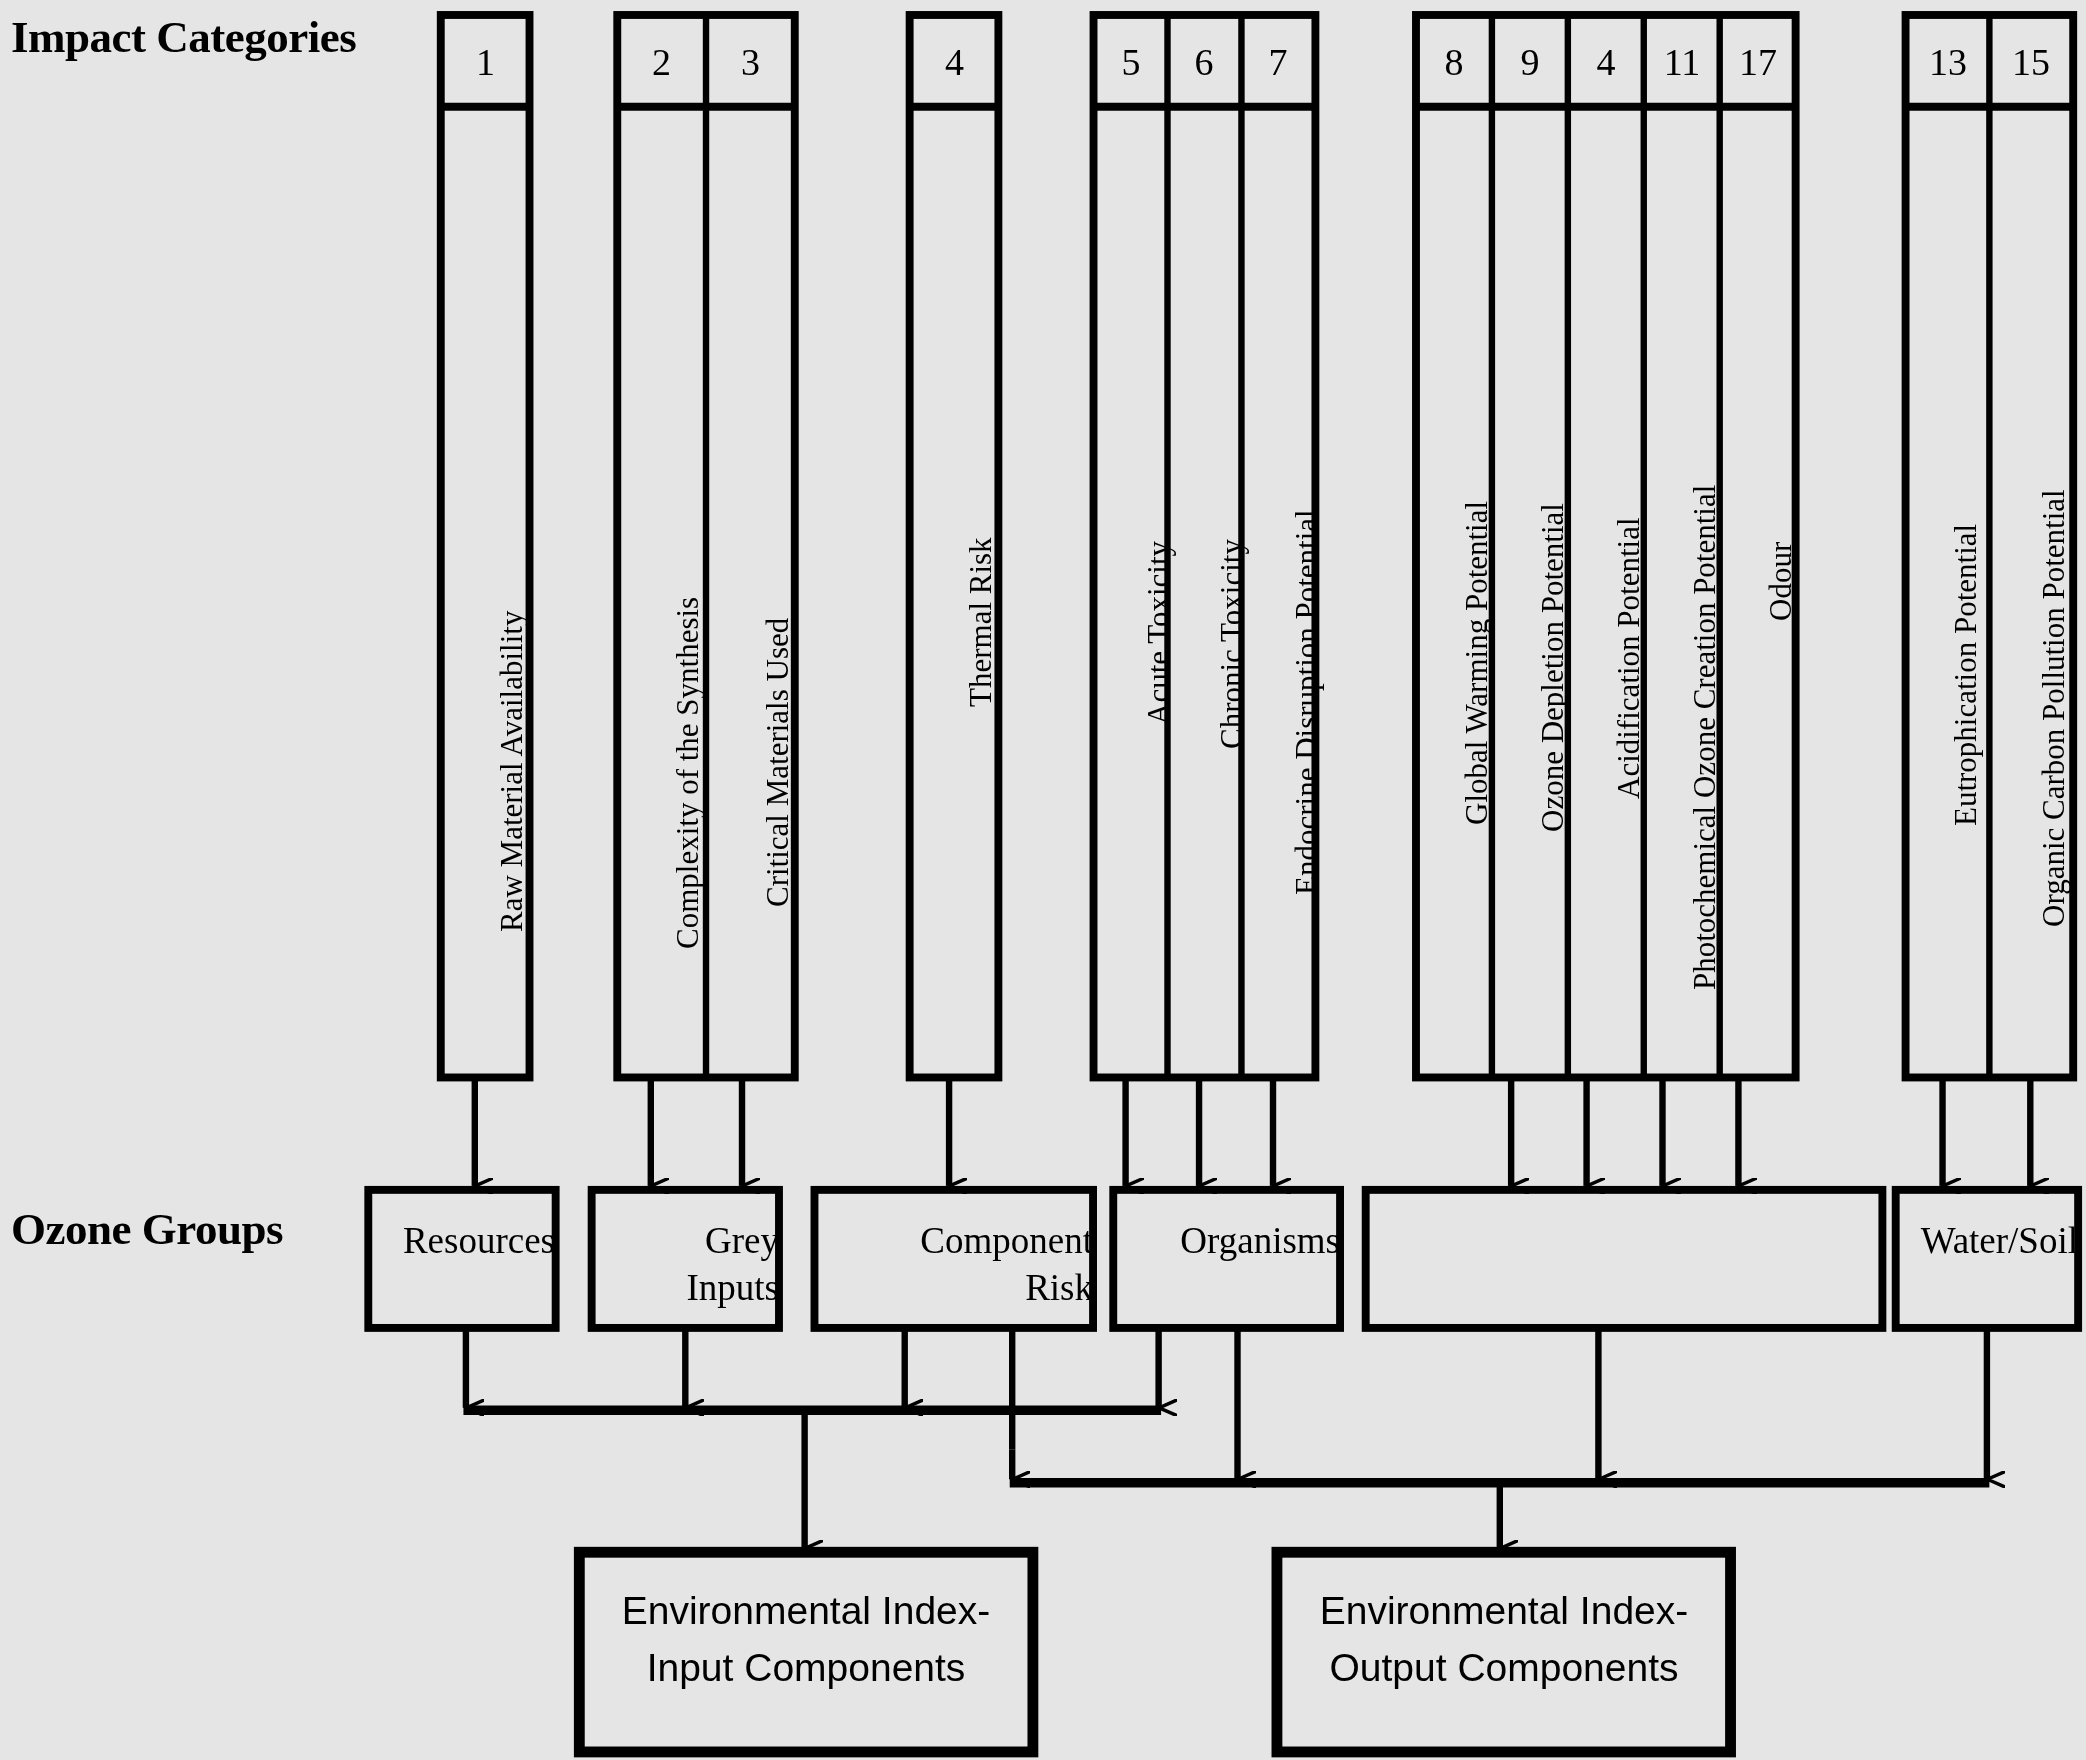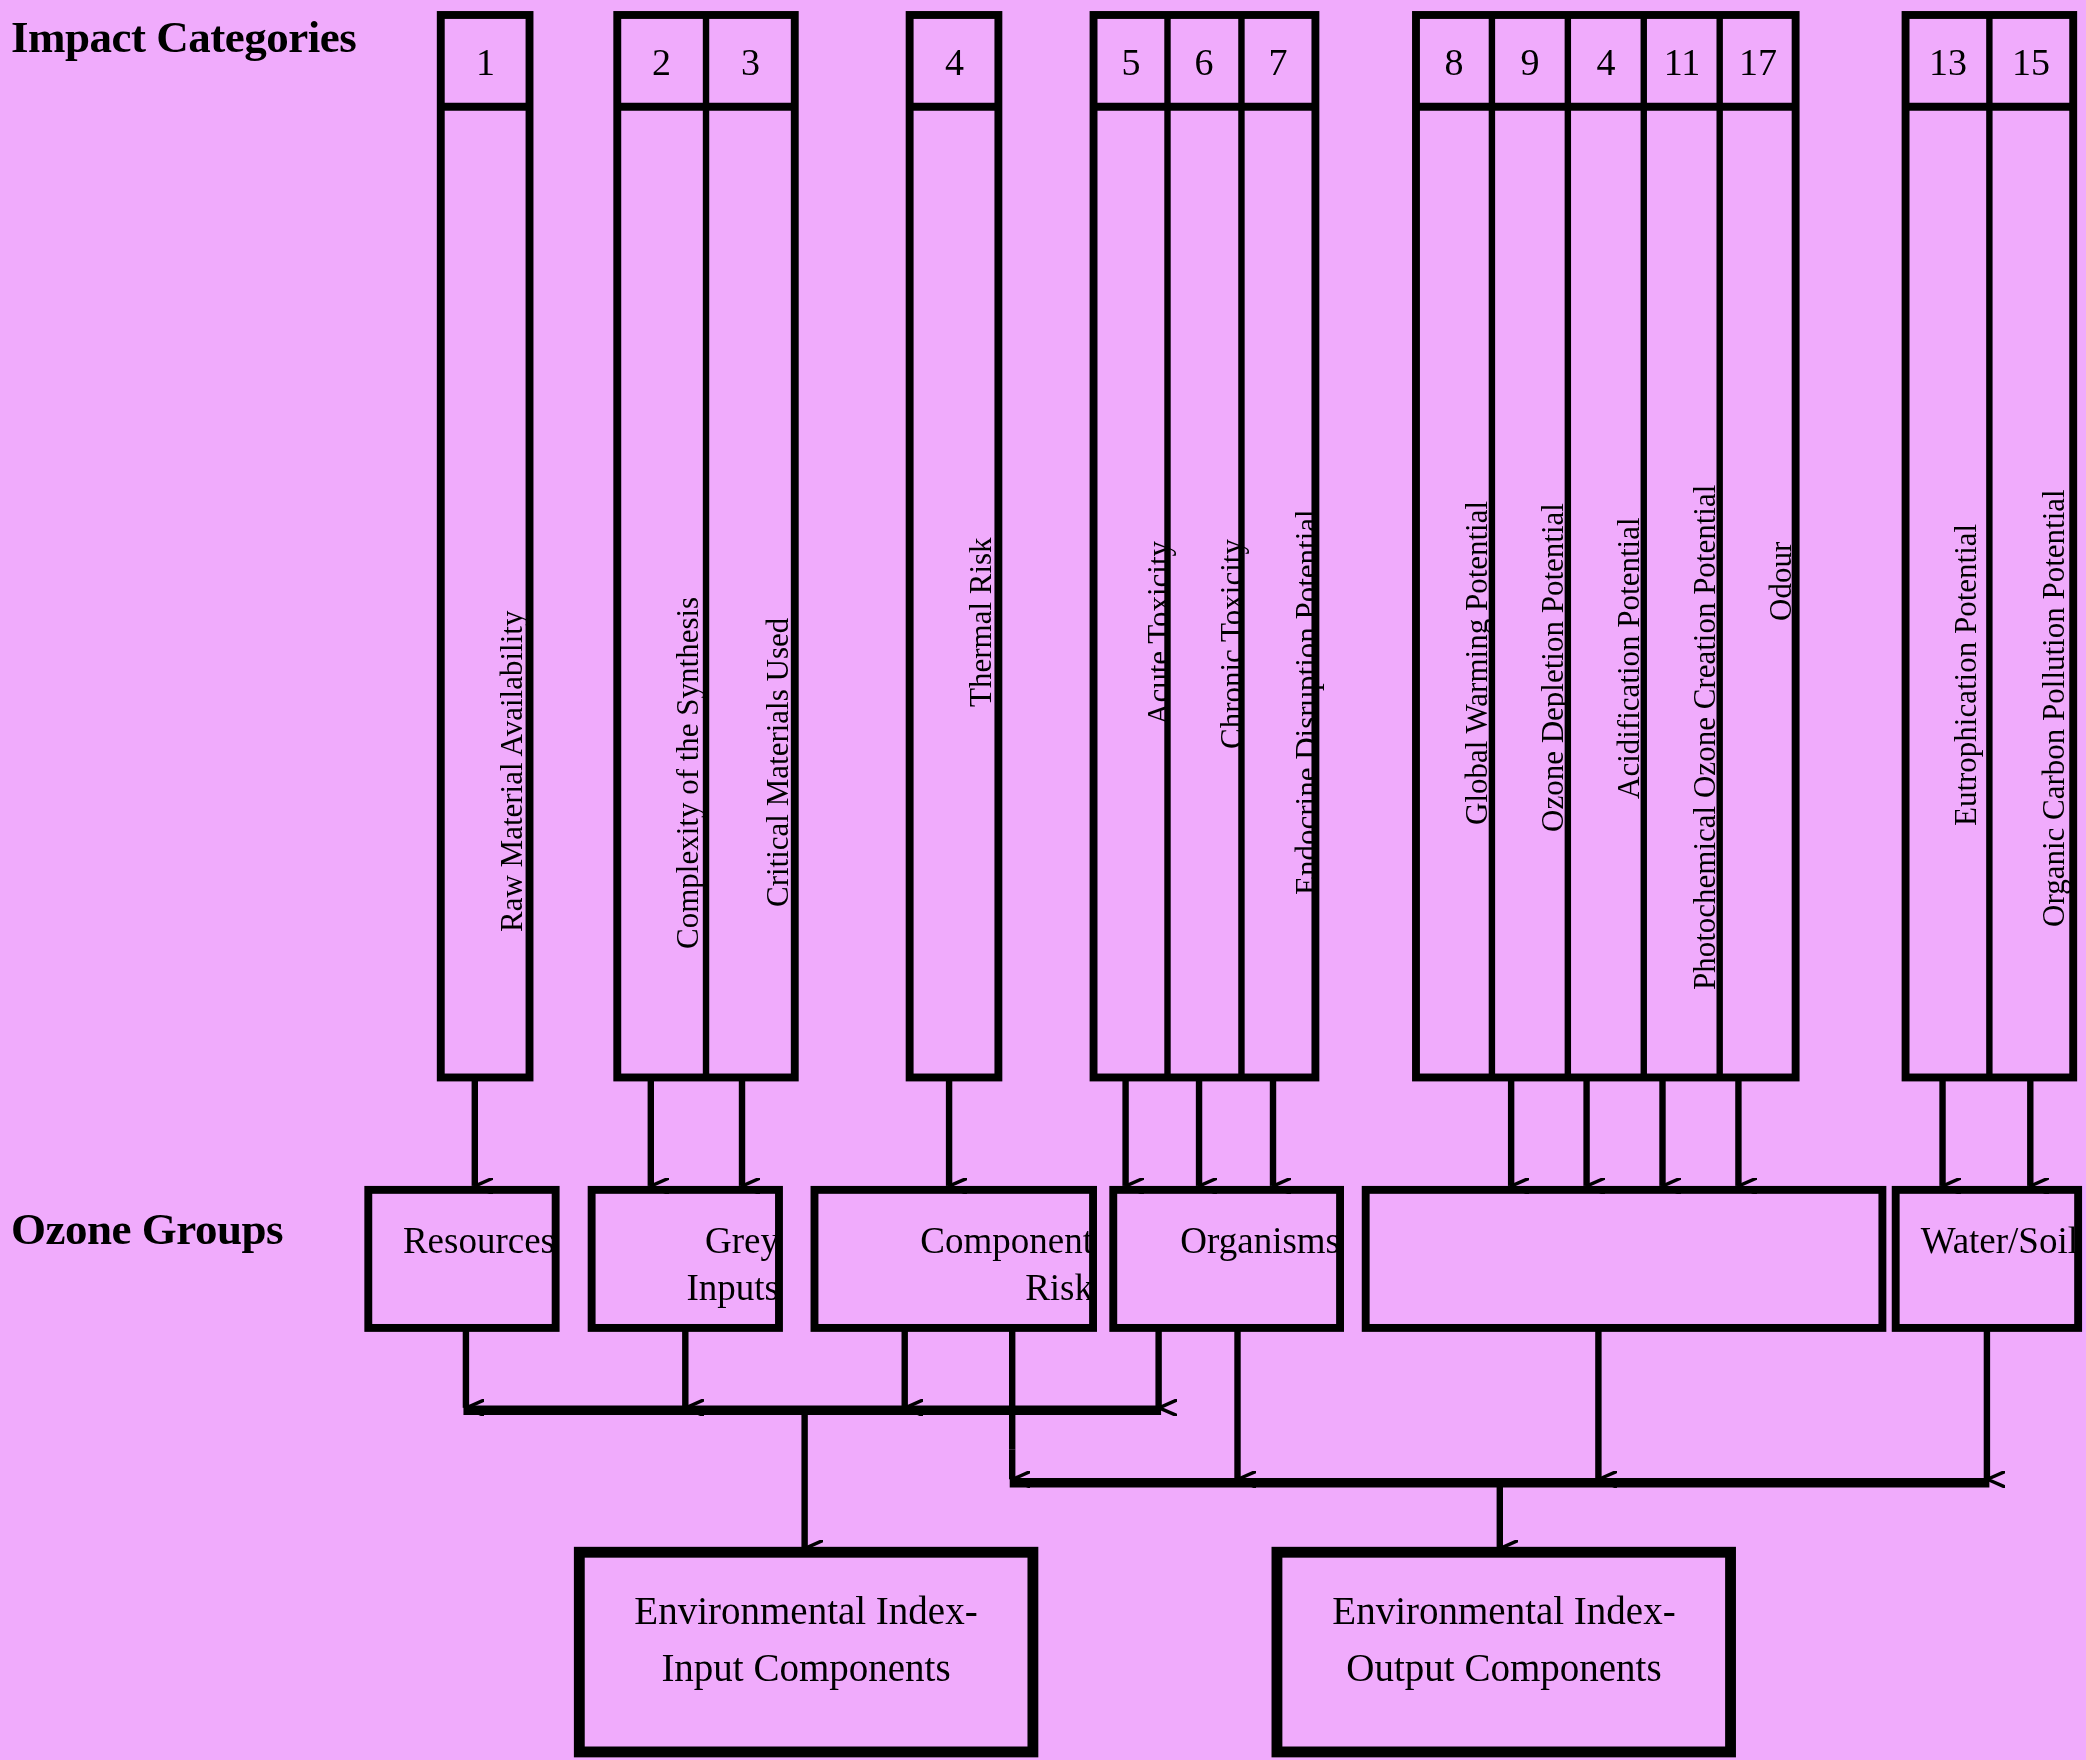--- a/index.html
+++ b/index.html
@@ -1,17 +1,17 @@
 <!DOCTYPE html>
 <html style="font-size:8px"><head>
 <meta charset="utf-8">
 <style>
   html,body{margin:0;padding:0;background:#ffffff;}
   body{width:2087px;height:1761px;overflow:hidden;font-family:"Liberation Serif",serif;}
-  #stage{position:relative;width:2087px;height:1761px;background:#f0abfc;}
+  #stage{position:relative;width:2087px;height:1761px;background:#e5e5e5;}
   svg.diagram{position:absolute;left:0;top:0;width:2087px;height:1761px;}
   .row-label{
     position:absolute;
     font-family:"Liberation Serif",serif;
     font-weight:bold;
     font-size:45px;
     color:#000;
     white-space:nowrap;
     letter-spacing:-0.5px;
   }
@@ -37,21 +37,21 @@
     position:absolute;
     font-family:"Liberation Serif",serif;
     font-size:37px;
     color:#000;
     text-align:right;
     line-height:1.28;
     white-space:pre-line;
   }
   .indexlabel{
     position:absolute;
-    font-family:Liberation Serif, serif;
+    font-family:Liberation Sans, sans-serif;
     font-size:39px;
     color:#000;
     text-align:center;
     line-height:1.45;
     white-space:pre-line;
   }
 </style>
 </head>
 <body>
 

